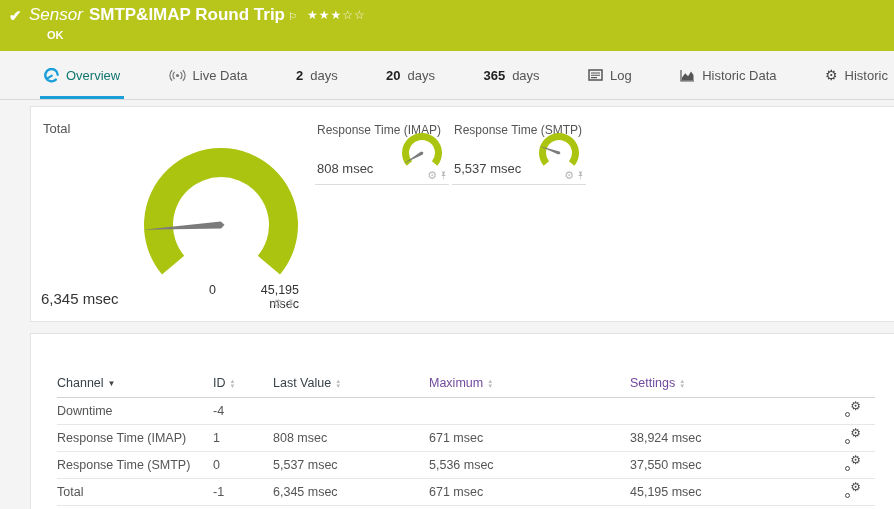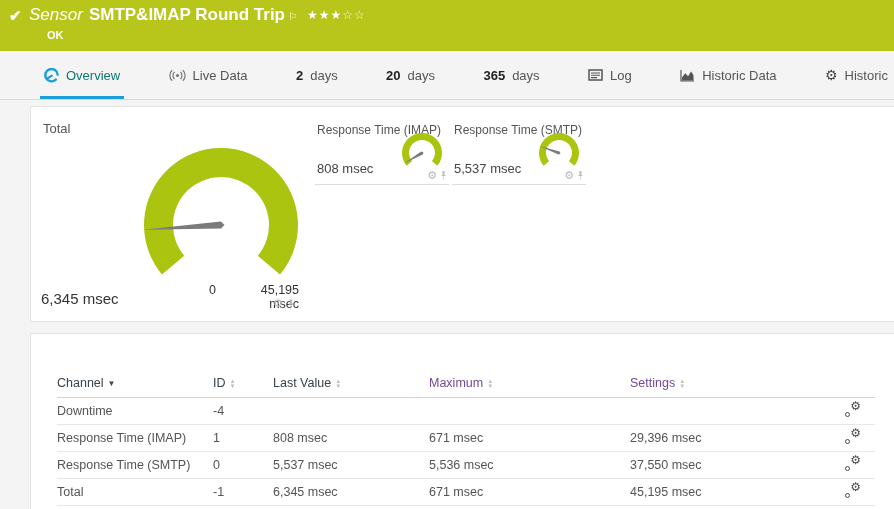--- a/index.html
+++ b/index.html
@@ -220,21 +220,21 @@
           <td class="ar"></td>
           <td class="ar"></td>
           <td class="ar"></td>
           <td class="icon-cell"><span class="gears"><span class="g1">⚙</span><span class="g2"></span></span></td>
         </tr>
         <tr>
           <td class="al">Response Time (IMAP)</td>
           <td class="al">1</td>
           <td class="ar">808 msec</td>
           <td class="ar">671 msec</td>
-          <td class="ar">29,396 msec</td>
+          <td class="ar">38,924 msec</td>
           <td class="icon-cell"><span class="gears"><span class="g1">⚙</span><span class="g2"></span></span></td>
         </tr>
         <tr>
           <td class="al">Response Time (SMTP)</td>
           <td class="al">0</td>
           <td class="ar">5,537 msec</td>
           <td class="ar">5,536 msec</td>
           <td class="ar">37,550 msec</td>
           <td class="icon-cell"><span class="gears"><span class="g1">⚙</span><span class="g2"></span></span></td>
         </tr>

